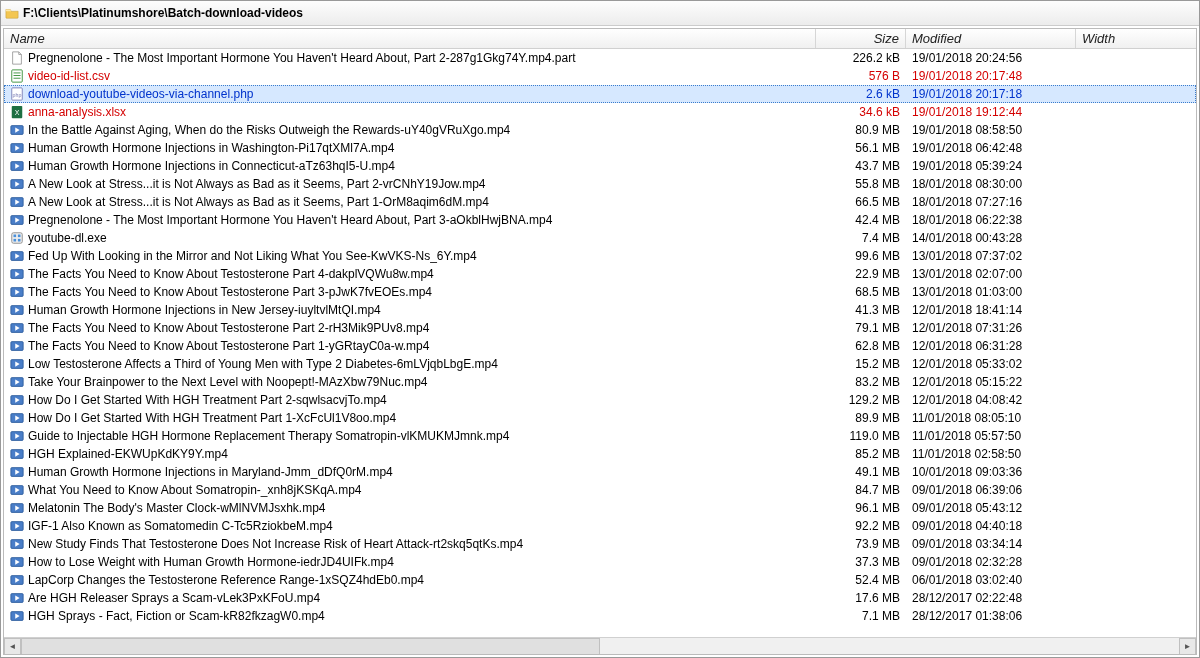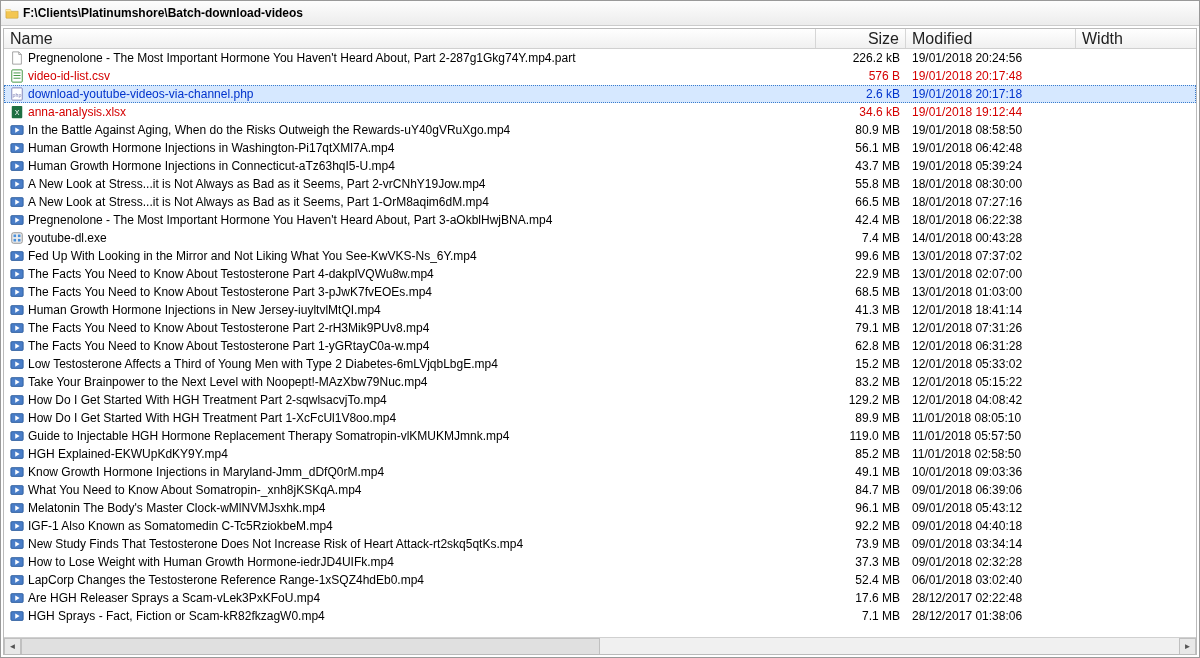--- a/index.html
+++ b/index.html
@@ -45,24 +45,25 @@
     display: flex;
     background: linear-gradient(to bottom,#fff,#f0f0f0);
     border-bottom: 1px solid #d0d0d0;
     height: 20px;
     user-select: none;
     flex-shrink:0;
   }
   .header-cell {
     border-right: 1px solid #d6d6d6;
     padding: 2px 6px;
-    font-size: 16px;
+    font-size: 13px;
     color: #222;
     display:flex;align-items:center;
     white-space:nowrap;
+    font-style:italic;
   }
   .col-name   { flex: 1 1 auto; min-width:0; }
   .col-size   { width: 90px; justify-content:flex-end;}
   .col-mod    { width: 170px; }
   .col-width  { width: 120px; border-right:none;}
   .rows {
     flex: 1;
     overflow-y: auto;
     overflow-x: hidden;
   }
@@ -409,21 +410,21 @@
           <div class="cell size">85.2 MB</div>
           <div class="cell mod">11/01/2018 02:58:50</div>
           <div class="cell width"></div>
         </div>
         <div class="row ">
           <div class="cell name">
             <span class="ficon"><svg viewBox="0 0 16 16">
                 <rect x="1" y="3" width="14" height="10" rx="1" fill="#4a7ec8" stroke="#2a5a9a"></rect>
                 <polygon points="6,5 6,11 11,8" fill="#fff"></polygon>
               </svg></span>
-            <span>Know Growth Hormone Injections in Maryland-Jmm_dDfQ0rM.mp4</span>
+            <span>Human Growth Hormone Injections in Maryland-Jmm_dDfQ0rM.mp4</span>
           </div>
           <div class="cell size">49.1 MB</div>
           <div class="cell mod">10/01/2018 09:03:36</div>
           <div class="cell width"></div>
         </div>
         <div class="row ">
           <div class="cell name">
             <span class="ficon"><svg viewBox="0 0 16 16">
                 <rect x="1" y="3" width="14" height="10" rx="1" fill="#4a7ec8" stroke="#2a5a9a"></rect>
                 <polygon points="6,5 6,11 11,8" fill="#fff"></polygon>

